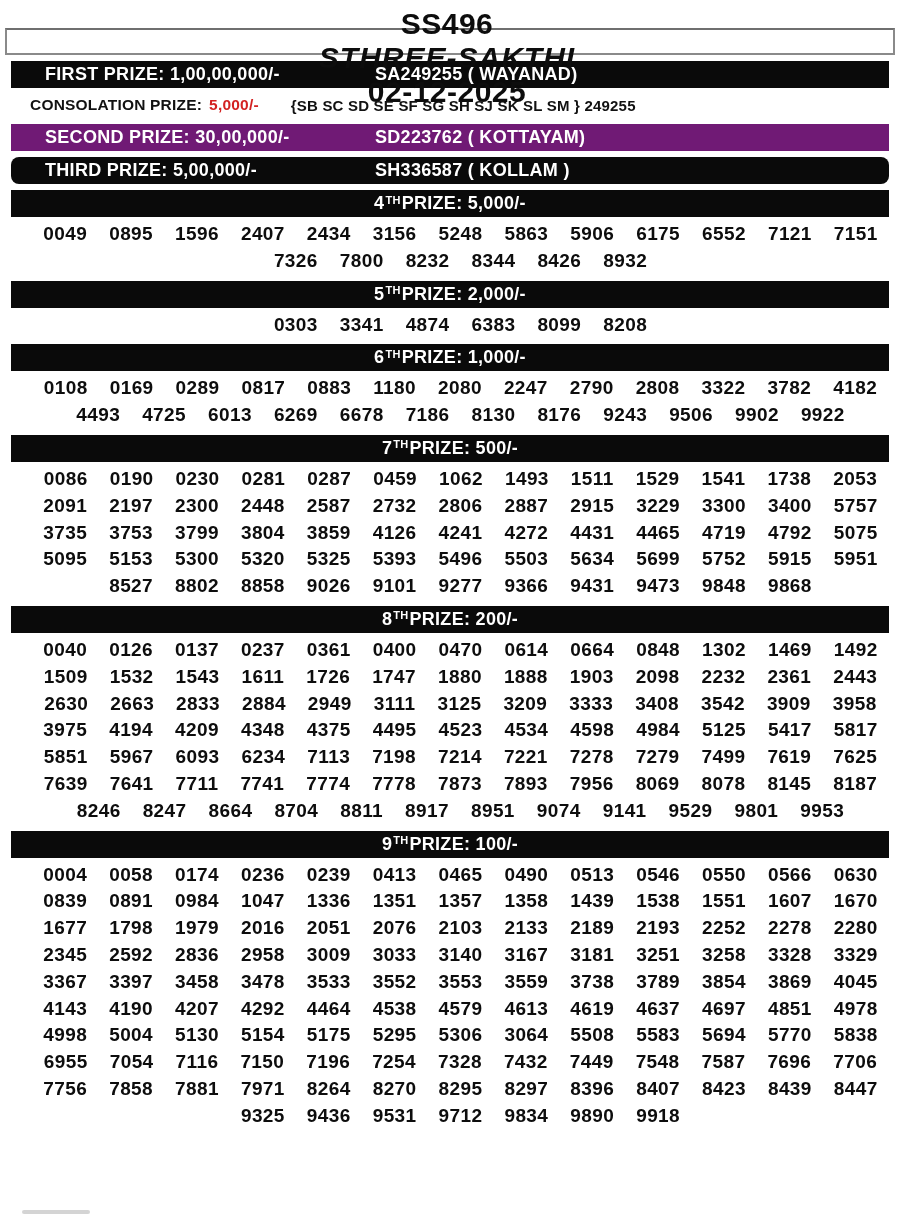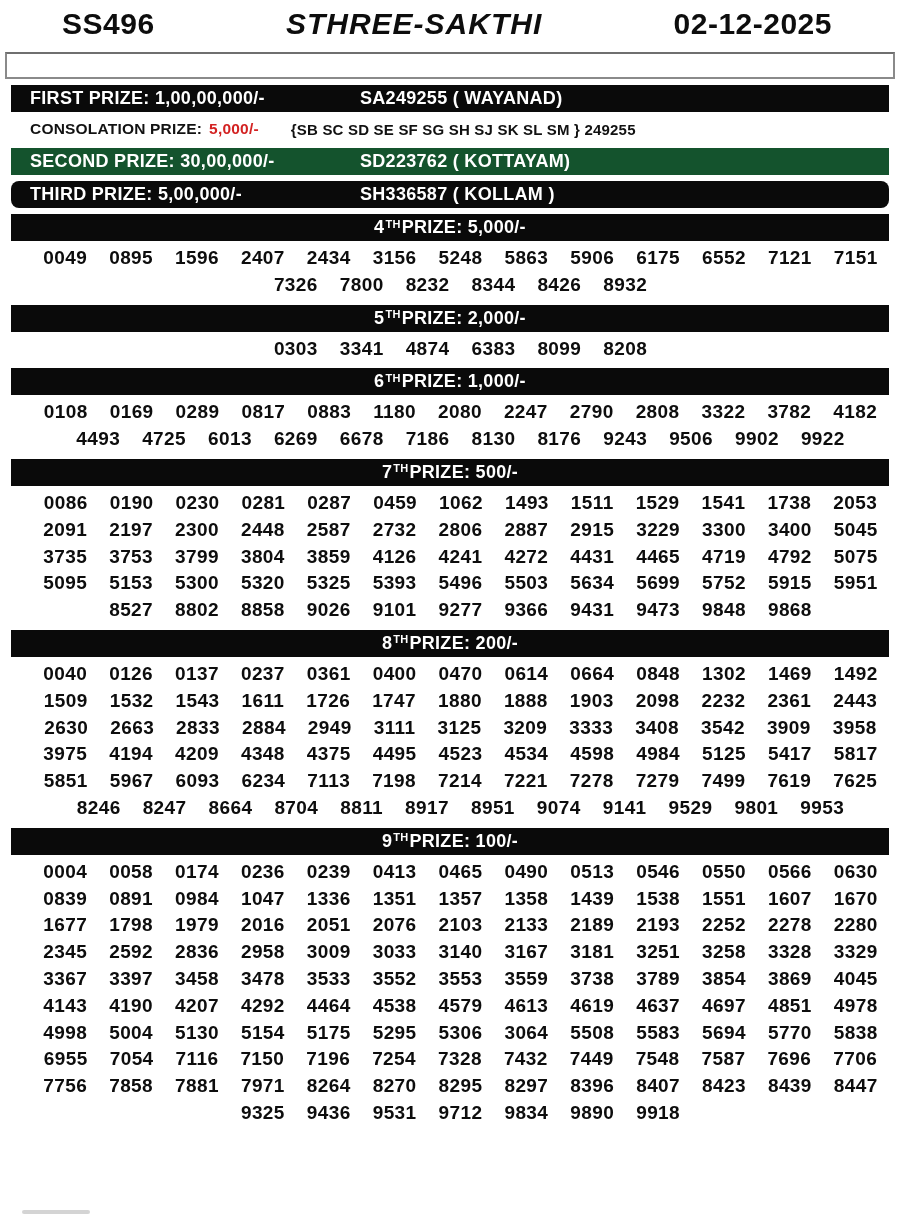--- a/index.html
+++ b/index.html
@@ -4,39 +4,39 @@
 <style>
   * { margin:0; padding:0; box-sizing:border-box; }
   html,body { background:#ffffff; }
   body {
     width:900px; height:1217px; margin:0 auto; overflow:hidden;
     font-family:"Liberation Sans", sans-serif; color:#111;
     font-weight:bold; position:relative;
   }
   
   .topbar {
-    display:flex; align-items:flex-start; justify-content:space-between;
-    padding:7px 68px 2px 62px; height:52px;
+    display:flex; align-items:center; justify-content:space-between;
+    padding:7px 68px 2px 62px; height:28px;flex-direction:column;
   }
   .topbar .t { font-size:30px; letter-spacing:0.5px; color:#0d0d0d; white-space:nowrap; }
   .topbar .title { letter-spacing:1px;font-style:italic; }
   
   .searchwrap { padding:0 5px; }
   .searchbox {
     width:100%; height:27px; border:2px solid #8a8a8a; border-top-color:#6f6f6f;
     background:#fff; display:block; outline:none;
     font-family:"Liberation Sans",sans-serif; font-size:15px; font-weight:bold; padding:0 8px;
   }
   
   .bar {
     background:#0a0a0a; color:#fff; margin:6px 11px 4px 11px;
     height:27px; display:flex; align-items:center;
     font-size:18px; letter-spacing:0.3px; white-space:nowrap;
   }
-  .prize-bar .plabel { margin-left:19px; width:330px; display:inline-block; }
+  .prize-bar .plabel { margin-left:34px; width:330px; display:inline-block; }
   .prize-bar .pwinner { display:inline-block; }
   .section-bar { justify-content:center; text-align:center; }
   .section-bar sup { font-size:11px; line-height:1; margin:-7px 1px 0 1px; }
   
   .consolation {
     display:flex; align-items:center; height:26px; margin:2px 11px 0 11px;
     font-size:15.5px; letter-spacing:0.2px; white-space:nowrap;
   }
   .consolation .c-label { margin-left:19px; }
   .consolation .c-amount { color:#d32222; margin:0 6px 0 7px; }
@@ -72,21 +72,21 @@
   <span class="plabel">FIRST PRIZE: 1,00,00,000/-</span>
   <span class="pwinner">SA249255 ( WAYANAD)</span>
 </div>
 
 <div class="consolation">
   <span class="c-label">CONSOLATION PRIZE:</span>
   <span class="c-amount" style="color: rgb(211, 34, 34);">5,000/-</span>
   <span class="c-series">{SB SC SD SE SF SG SH SJ SK SL SM } 249255</span>
 </div>
 
-<div class="bar prize-bar" style="background: #14532d;">
+<div class="bar prize-bar" style="background: #701a75;">
   <span class="plabel">SECOND PRIZE: 30,00,000/-</span>
   <span class="pwinner">SD223762 ( KOTTAYAM)</span>
 </div>
 
 <div class="bar prize-bar" style="background: rgb(10, 10, 10); border-radius: 8px;">
   <span class="plabel">THIRD PRIZE: 5,00,000/-</span>
   <span class="pwinner">SH336587 ( KOLLAM )</span>
 </div>
 
 <div id="sections">
@@ -198,21 +198,21 @@
         <span class="num">2300</span>
         <span class="num">2448</span>
         <span class="num">2587</span>
         <span class="num">2732</span>
         <span class="num">2806</span>
         <span class="num">2887</span>
         <span class="num">2915</span>
         <span class="num">3229</span>
         <span class="num">3300</span>
         <span class="num">3400</span>
-        <span class="num">5045</span>
+        <span class="num">5757</span>
       </div>
       <div class="num-row">
         <span class="num">3735</span>
         <span class="num">3753</span>
         <span class="num">3799</span>
         <span class="num">3804</span>
         <span class="num">3859</span>
         <span class="num">4126</span>
         <span class="num">4241</span>
         <span class="num">4272</span>
@@ -326,20 +326,35 @@
         <span class="num">7198</span>
         <span class="num">7214</span>
         <span class="num">7221</span>
         <span class="num">7278</span>
         <span class="num">7279</span>
         <span class="num">7499</span>
         <span class="num">7619</span>
         <span class="num">7625</span>
       </div>
       <div class="num-row">
+        <span class="num">7639</span>
+        <span class="num">7641</span>
+        <span class="num">7711</span>
+        <span class="num">7741</span>
+        <span class="num">7774</span>
+        <span class="num">7778</span>
+        <span class="num">7873</span>
+        <span class="num">7893</span>
+        <span class="num">7956</span>
+        <span class="num">8069</span>
+        <span class="num">8078</span>
+        <span class="num">8145</span>
+        <span class="num">8187</span>
+      </div>
+      <div class="num-row">
         <span class="num">8246</span>
         <span class="num">8247</span>
         <span class="num">8664</span>
         <span class="num">8704</span>
         <span class="num">8811</span>
         <span class="num">8917</span>
         <span class="num">8951</span>
         <span class="num">9074</span>
         <span class="num">9141</span>
         <span class="num">9529</span>

